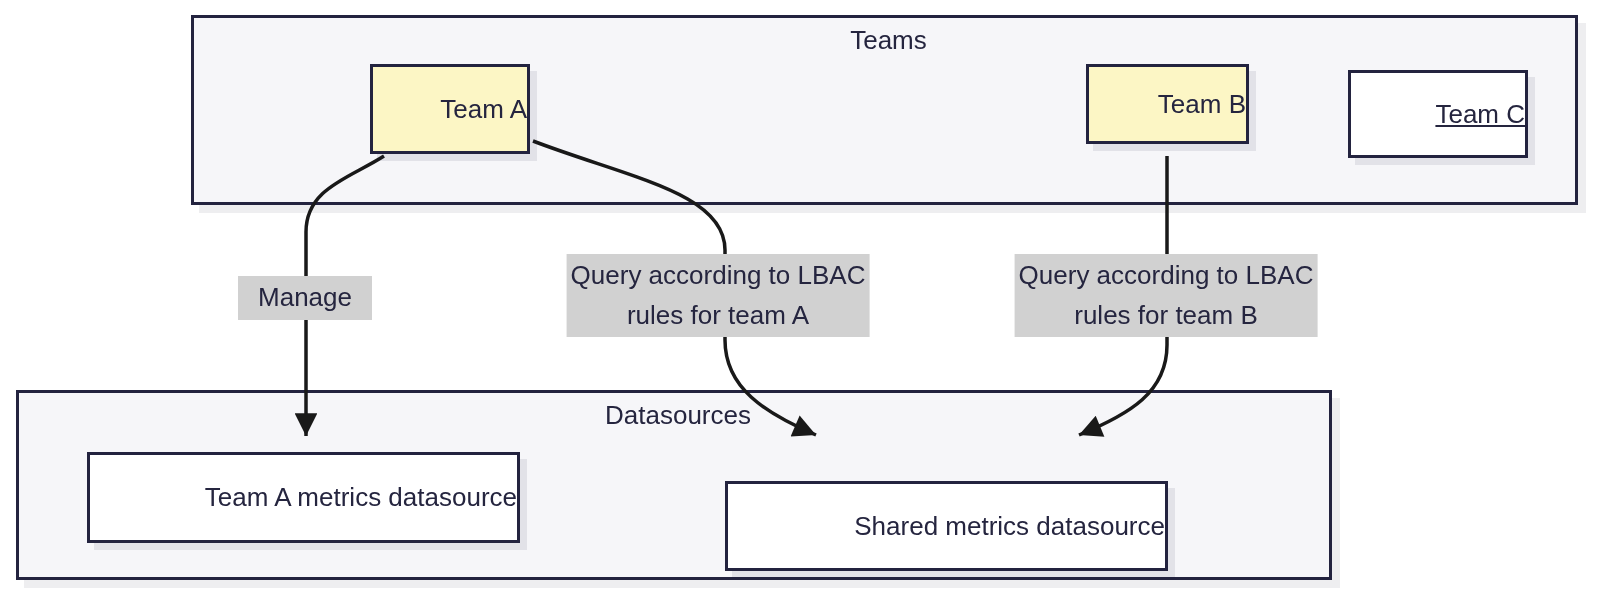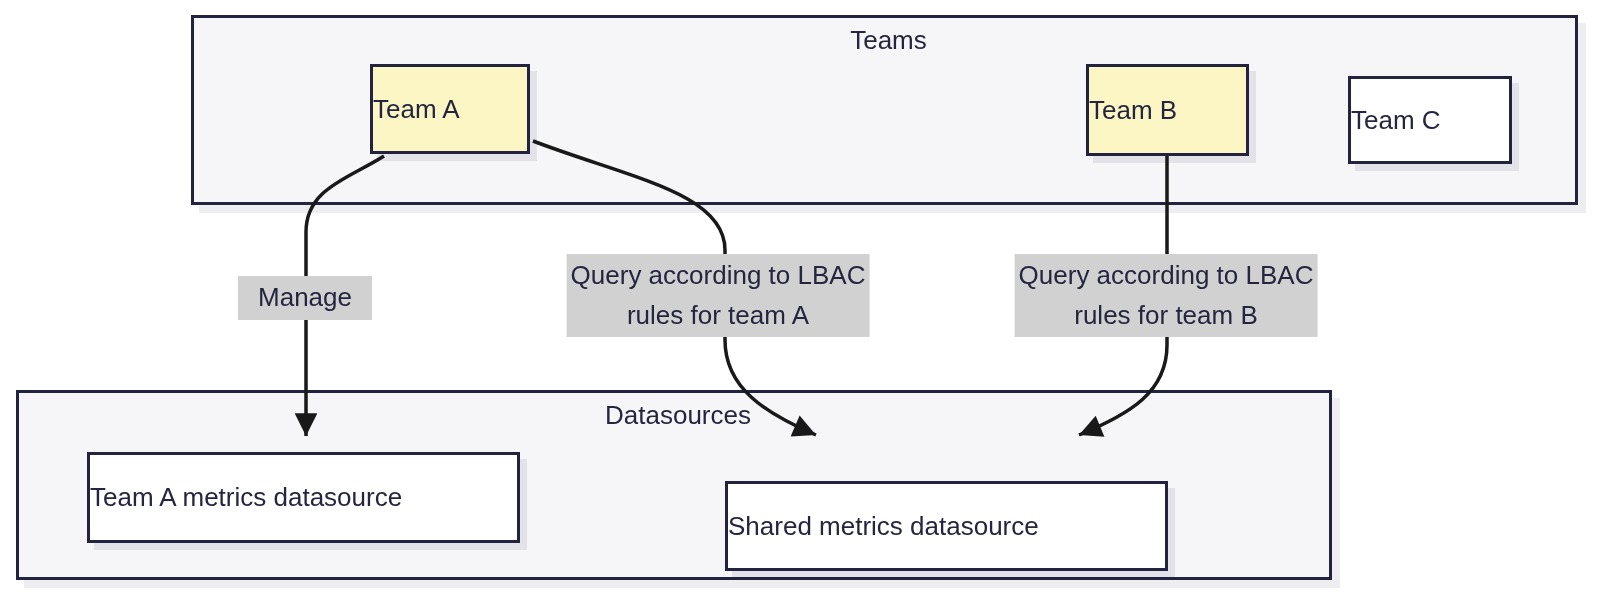--- a/index.html
+++ b/index.html
@@ -35,30 +35,30 @@
     font-size:26px;line-height:1.2;
     color:var(--text);
     padding-left:8px;
   }
   .edges{position:absolute;left:0;top:0;z-index:2;}
   .node{
     position:absolute;
     box-sizing:border-box;
     border:3px solid var(--border);
     background:var(--node_fill);
-    display:flex;align-items:center;justify-content:flex-start;
+    display:flex;align-items:center;justify-content:flex-end;
     text-align:center;
     font-size:26px;
     box-shadow:7px 7px 0 rgba(35,35,63,0.09);
     z-index:3;
   }
   .node.highlight{background:var(--highlight_node_fill);}
   #n-team-a{left:370px;top:64px;width:160px;height:90px;}
-  #n-team-b{left:1086px;top:64px;width:163px;height:92px;}
-  #n-team-c{left:1348px;top:76px;width:164px;height:88px;}
+  #n-team-b{left:1086px;top:64px;width:163px;height:80px;}
+  #n-team-c{left:1348px;top:70px;width:180px;height:88px;text-decoration:underline;}
   #n-team-a-metrics{left:87px;top:440px;width:433px;height:91px;margin-top:12px;}
   #n-shared-metrics{left:725px;top:440px;width:443px;height:90px;margin-top:41px;}
   .edge-label{
     position:absolute;
     transform:translateX(-50%);
     background:var(--edge_label_bg);
     padding:2px 4px;
     font-size:26px;
     line-height:1.52;
     text-align:center;

